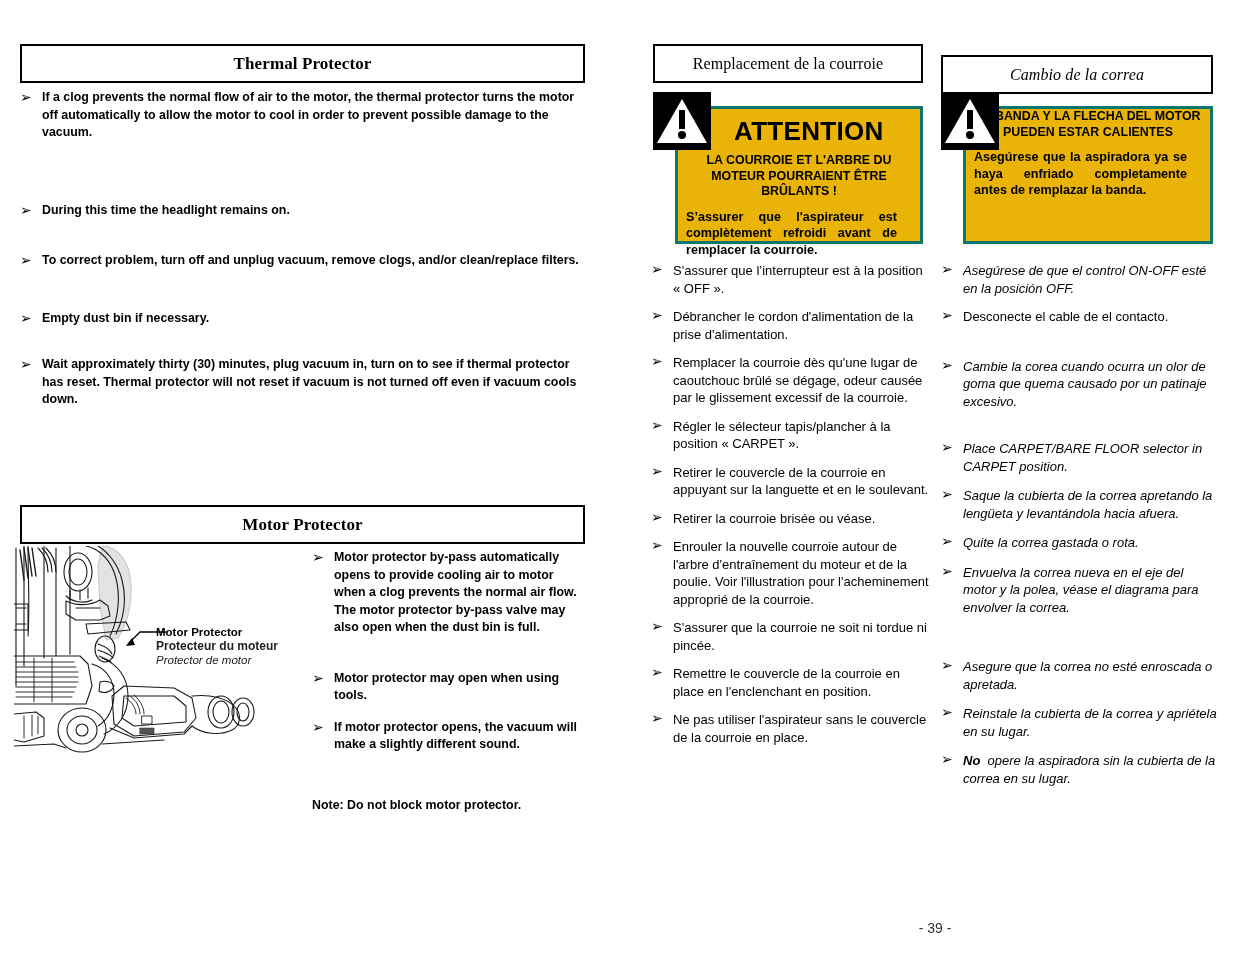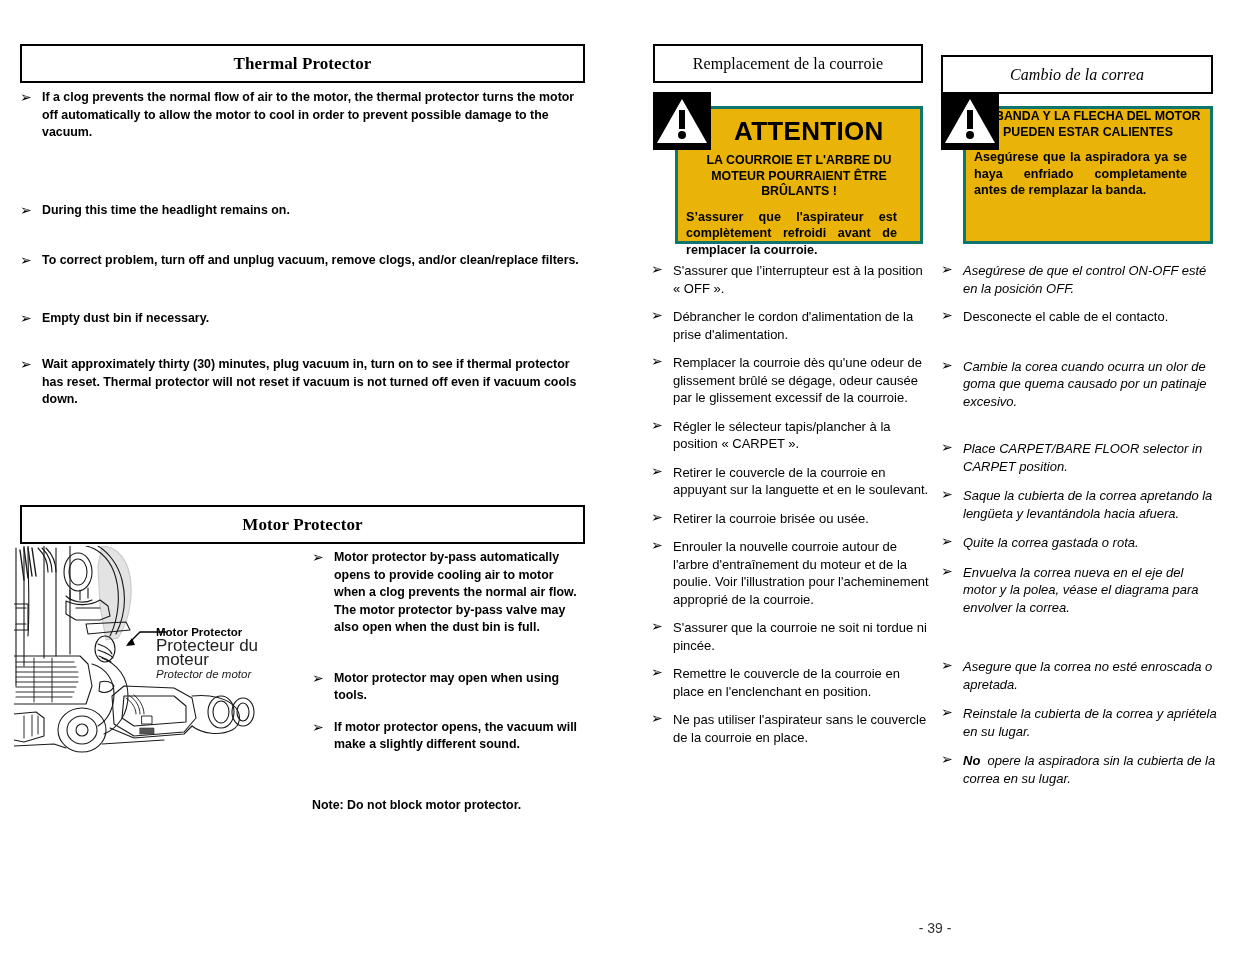--- a/index.html
+++ b/index.html
@@ -147,21 +147,21 @@
   
   .illus {
     position: absolute;
   }
   .illus svg { display: block; }
 
   .callout {
     position: absolute;
   }
   .callout .c1 { font-size: 11.5px; font-weight: bold; line-height: 14px; }
-  .callout .c2 { font-size: 17px; font-weight: normal; line-height: 14px; color: #222; }
+  .callout .c2 { font-size: 12px; font-weight: bold; line-height: 14px; color: #222; }
   .callout .c3 { font-size: 11.5px; font-weight: normal; font-style: italic; line-height: 14px; color: #222; }
 
   .note {
     position: absolute;
     font-size: 12.4px;
     font-weight: bold;
   }
 
   .pagenum {
     position: absolute;
@@ -329,33 +329,33 @@
     <div class="bullet" style="margin-bottom:11px;">
       <span class="glyph">➢</span>
       <span class="txt">S'assurer que l’interrupteur est à la position « OFF ».</span>
     </div>
     <div class="bullet" style="margin-bottom:11px;">
       <span class="glyph">➢</span>
       <span class="txt">Débrancher le cordon d'alimentation de la prise d'alimentation.</span>
     </div>
     <div class="bullet" style="margin-bottom:11px;">
       <span class="glyph">➢</span>
-      <span class="txt">Remplacer la courroie dès qu'une odeur de glissement brûlé se dégage, odeur causée par le glissement excessif de la courroie.</span>
+      <span class="txt">Remplacer la courroie dès qu'une lugar de caoutchouc brûlé se dégage, odeur causée par le glissement excessif de la courroie.</span>
     </div>
     <div class="bullet" style="margin-bottom:11px;">
       <span class="glyph">➢</span>
       <span class="txt">Régler le sélecteur tapis/plancher à la position « CARPET ».</span>
     </div>
     <div class="bullet" style="margin-bottom:11px;">
       <span class="glyph">➢</span>
       <span class="txt">Retirer le couvercle de la courroie en appuyant sur la languette et en le soulevant.</span>
     </div>
     <div class="bullet" style="margin-bottom:11px;">
       <span class="glyph">➢</span>
-      <span class="txt">Retirer la courroie brisée ou usée.</span>
+      <span class="txt">Retirer la courroie brisée ou véase.</span>
     </div>
     <div class="bullet" style="margin-bottom:11px;">
       <span class="glyph">➢</span>
       <span class="txt">Enrouler la nouvelle courroie autour de l'arbre d'entraînement du moteur et de la poulie. Voir l'illustration pour l'acheminement approprié de la courroie.</span>
     </div>
     <div class="bullet" style="margin-bottom:11px;">
       <span class="glyph">➢</span>
       <span class="txt">S'assurer que la courroie ne soit ni tordue ni pincée.</span>
     </div>
     <div class="bullet" style="margin-bottom:11px;">

